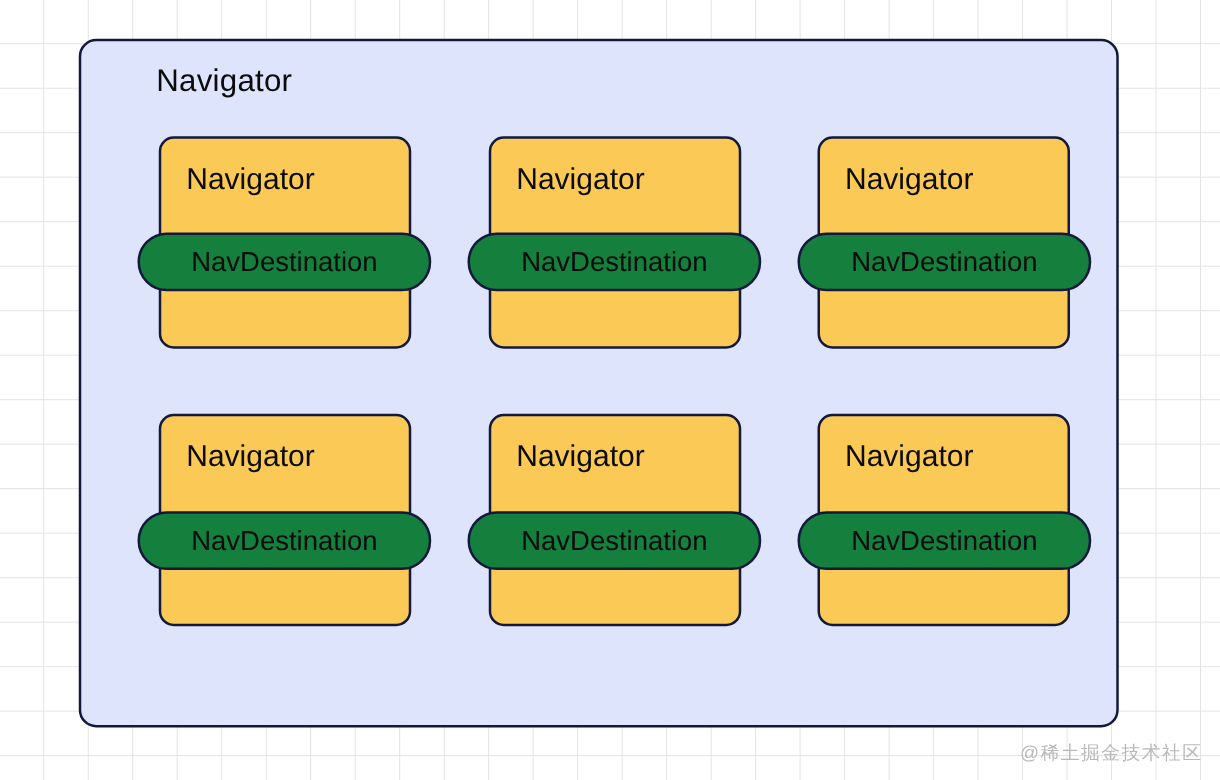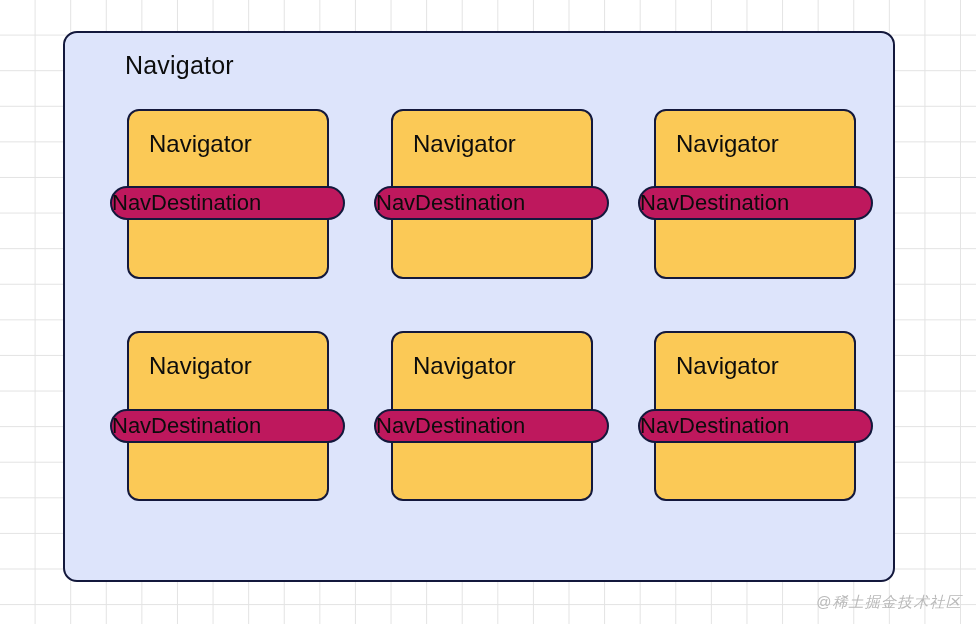--- a/index.html
+++ b/index.html
@@ -66,28 +66,28 @@
     font-size: 24px;
     color: #0c0c0c;
     white-space: nowrap;
     text-align: right;
   }
 
   
   .dest-pill {
     position: absolute;
     width: 235px;
-    height: 34px;
+    height: 47px;
     box-sizing: border-box;
-    background: #be185d;
+    background: #15803d;
     border: 2.5px solid #13183c;
     border-radius: 24px;
     display: flex;
     align-items: center;
-    justify-content: flex-start;
+    justify-content: center;
   }
   .dest-pill-label {
     font-size: 22px;
     color: #0c0c0c;
     white-space: nowrap;
   }
 
   
   .col-0 { left: 62px; }
   .col-1 { left: 326px; }
@@ -103,21 +103,20 @@
 
   
   .watermark {
     position: absolute;
     right: 14px;
     bottom: 12px;
     font-size: 15px;
     color: #b9b9b9;
     letter-spacing: 1.2px;
     white-space: nowrap;
-    font-style: italic;
   }
 </style>
 </head>
 <body>
 
 <div class="canvas">
 
   <div class="navgraph">
 
     <div class="navgraph-title">Navigator</div>

